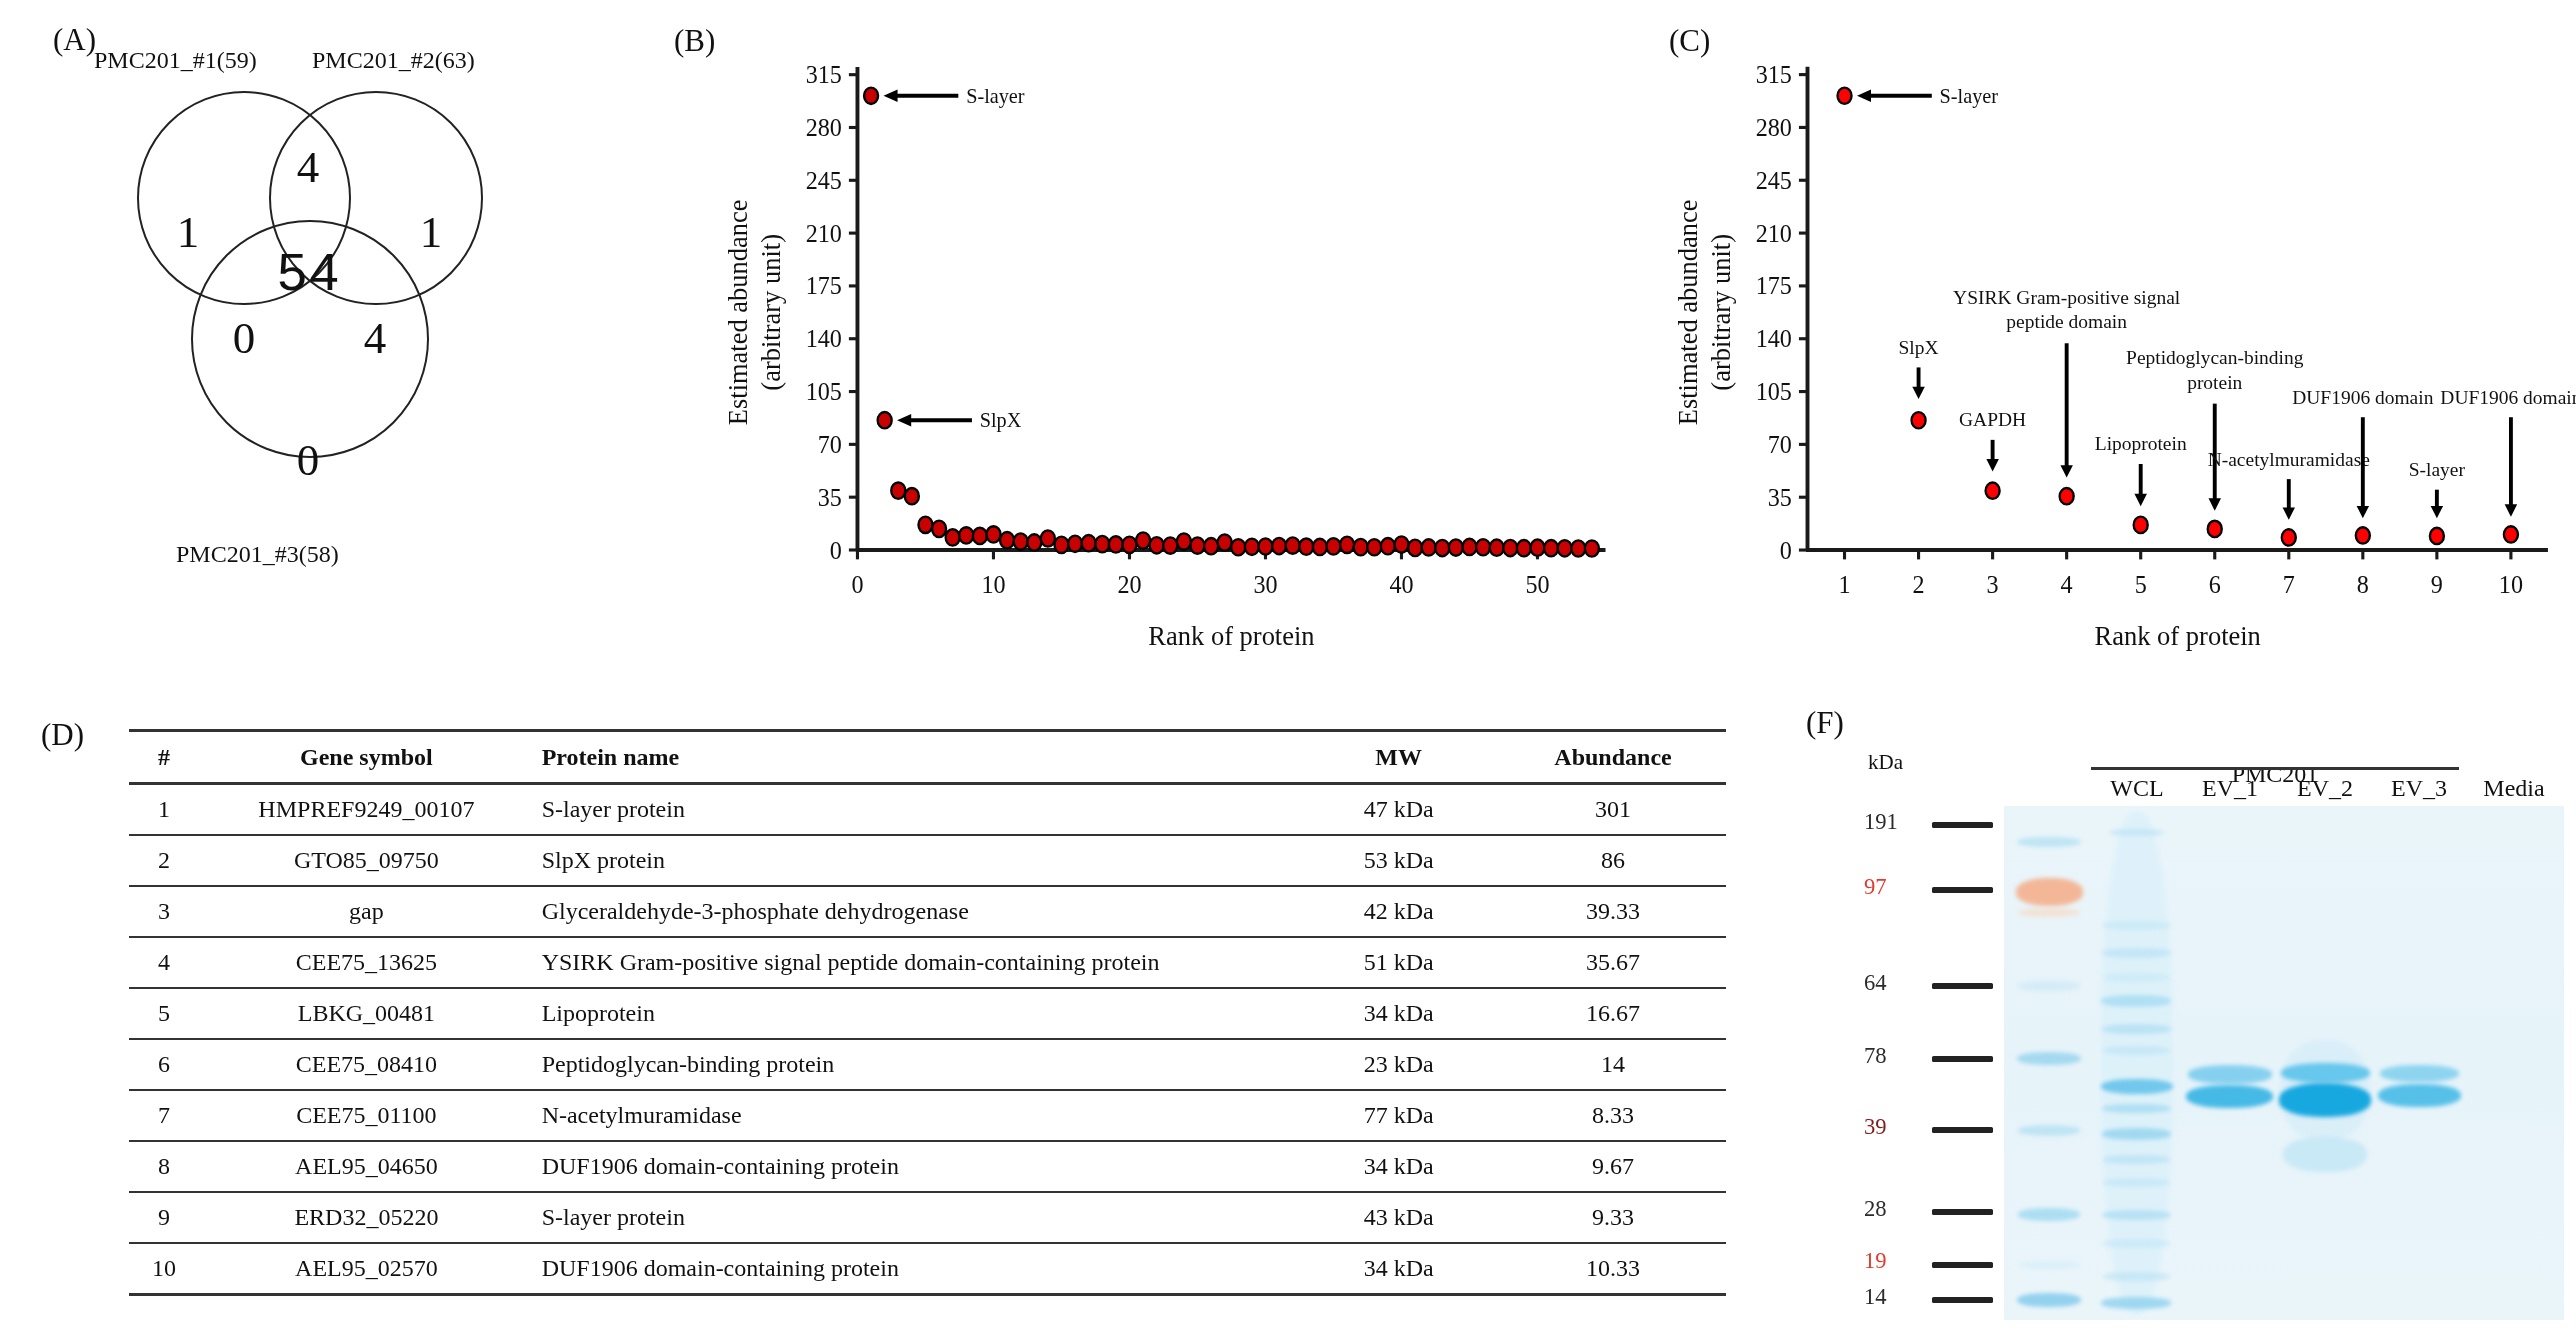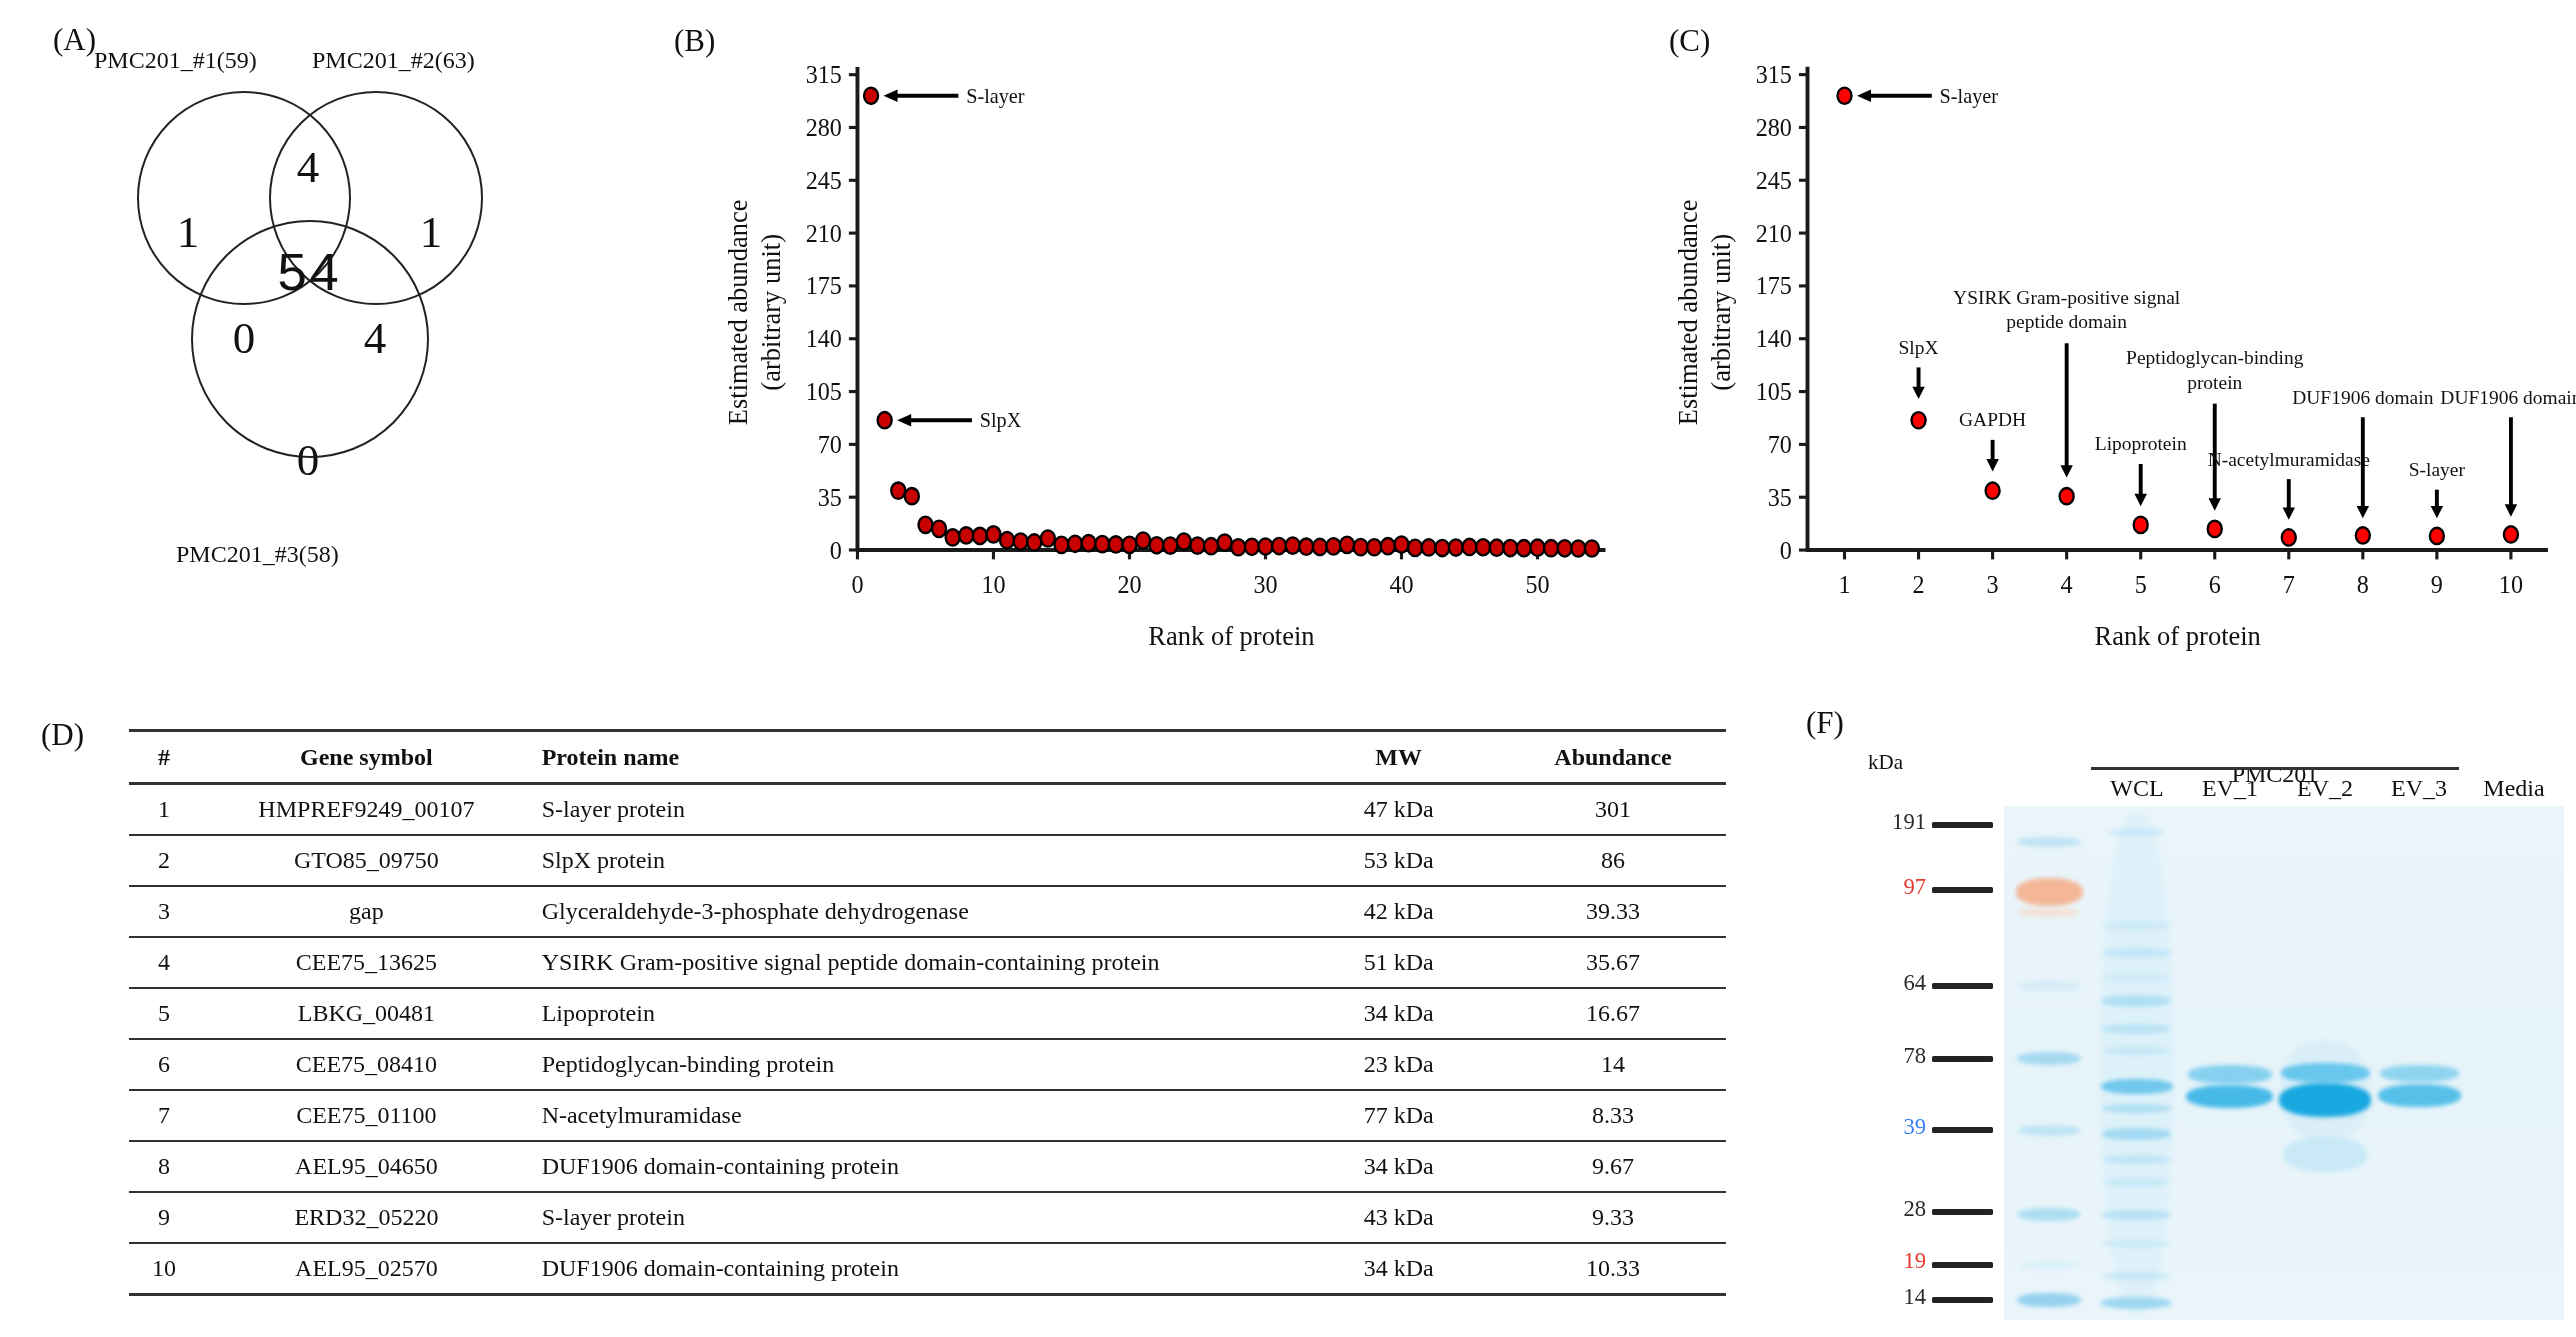--- a/index.html
+++ b/index.html
@@ -20,21 +20,21 @@
   table.dtable{border-collapse:collapse;width:1597px;font-size:24px;}
   table.dtable th{font-weight:bold;padding:11.7px 7.8px;border-bottom:3.1px solid #333;}
   table.dtable td{padding:11px 7.8px;border-bottom:2.3px solid #333;}
   table.dtable{border-top:3.9px solid #333;}
   table.dtable tr:last-child td{border-bottom:3.9px solid #333;}
   .c-center{text-align:center;} .c-left{text-align:left;}
   
   #gel-area{position:absolute;left:2004px;top:806px;width:560px;height:514px;
             background:linear-gradient(180deg,#eaf5fa 0%,#e6f3f9 50%,#eaf5fa 100%);}
   .gel-band{position:absolute;border-radius:45%;filter:blur(1.9px);}
-  .kda-num{position:absolute;width:62px;text-align:right;font-size:22.6px;}
+  .kda-num{position:absolute;width:62px;text-align:left;font-size:22.6px;}
   .kda-dash{position:absolute;height:5.5px;background:#222;border-radius:1.6px;}
   .lane-label{position:absolute;font-size:24px;text-align:center;transform:translateX(-50%);white-space:nowrap;}
   #gel-group-label{position:absolute;font-size:24px;transform:translateX(-50%);}
   #gel-group-line{position:absolute;height:3.1px;background:#333;}
   #gel-kda-label{position:absolute;font-size:21px;}
 </style>
 </head>
 <body>
 
 <div id="figure">
@@ -356,21 +356,21 @@
     </div>
   <div id="gel-markers">
       <div class="kda-num" style="left: 1864px; top: 809px; color: rgb(43, 43, 43);">191</div>
       <div class="kda-dash" style="left: 1932px; width: 61px; top: 822px;"></div>
       <div class="kda-num" style="left: 1864px; top: 874px; color: rgb(226, 59, 46);">97</div>
       <div class="kda-dash" style="left: 1932px; width: 61px; top: 887px;"></div>
       <div class="kda-num" style="left: 1864px; top: 970px; color: rgb(43, 43, 43);">64</div>
       <div class="kda-dash" style="left: 1932px; width: 61px; top: 983px;"></div>
       <div class="kda-num" style="left: 1864px; top: 1043px; color: rgb(43, 43, 43);">78</div>
       <div class="kda-dash" style="left: 1932px; width: 61px; top: 1056px;"></div>
-      <div class="kda-num" style="left: 1864px; top: 1114px; color: #3b82f6;">39</div>
+      <div class="kda-num" style="left: 1864px; top: 1114px; color: #7f1d1d;">39</div>
       <div class="kda-dash" style="left: 1932px; width: 61px; top: 1127px;"></div>
       <div class="kda-num" style="left: 1864px; top: 1196px; color: rgb(43, 43, 43);">28</div>
       <div class="kda-dash" style="left: 1932px; width: 61px; top: 1209px;"></div>
       <div class="kda-num" style="left: 1864px; top: 1248px; color: rgb(226, 59, 46);">19</div>
       <div class="kda-dash" style="left: 1932px; width: 61px; top: 1262px;"></div>
       <div class="kda-num" style="left: 1864px; top: 1284px; color: rgb(43, 43, 43);">14</div>
       <div class="kda-dash" style="left: 1932px; width: 61px; top: 1297px;"></div>
     </div>
   <div id="gel-area">
       <div class="gel-band" style="left: 13.2px; top: 31px; width: 64px; height: 10px; background: rgb(185, 226, 243); opacity: 0.85;"></div>

